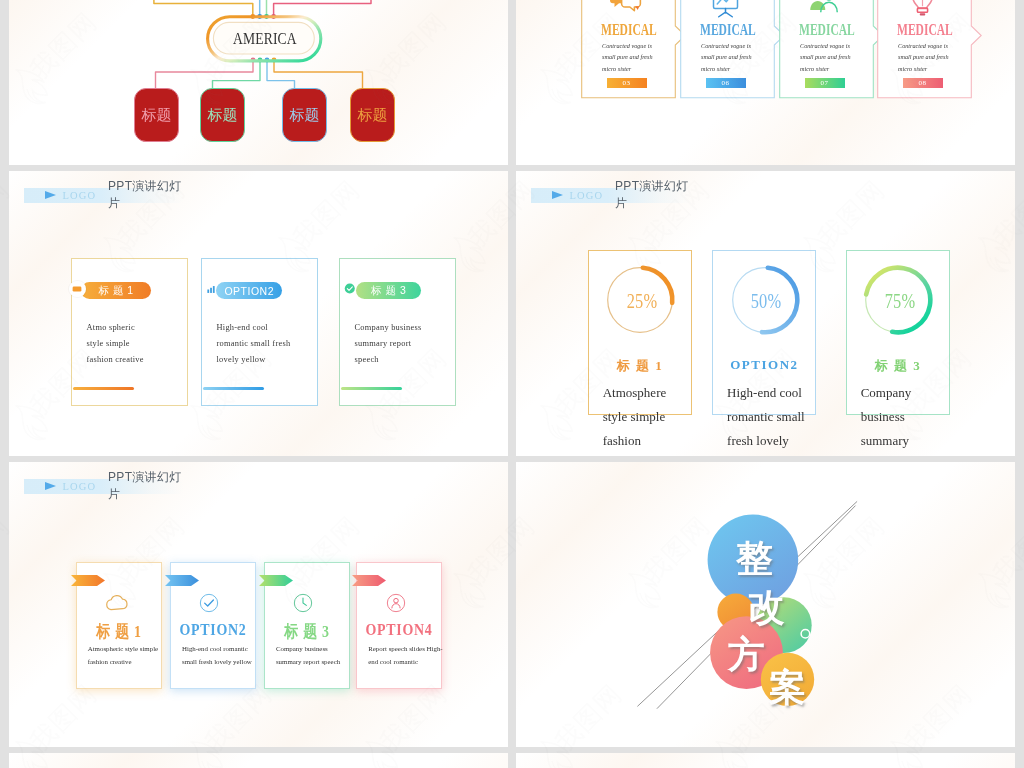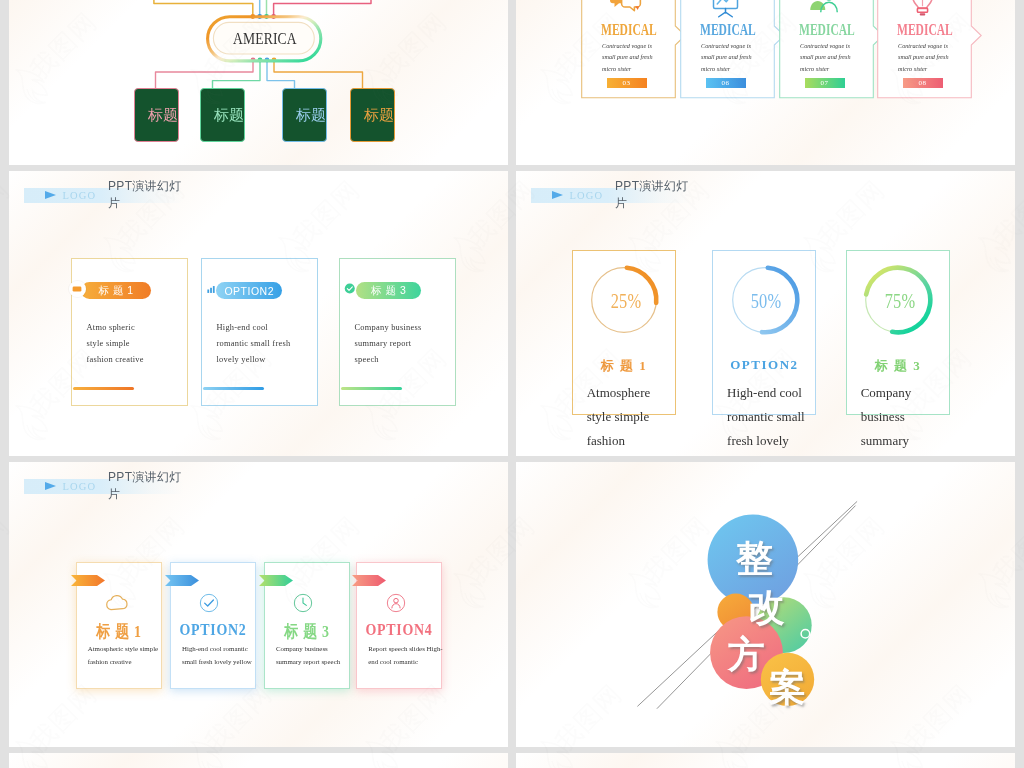--- a/index.html
+++ b/index.html
@@ -31,22 +31,22 @@
   .logobar .lg{margin-left:6.5px;font-family:"Liberation Serif",serif;font-size:10.5px;
      letter-spacing:1.1px;color:#a9d6ee;}
   .logobar .cn{margin-left:12px;font-size:12px;color:#56606a;letter-spacing:.3px;}
 
   
   .mm{position:absolute;inset:0;}
   .capsule-label{position:absolute;left:199.3px;top:136.8px;width:114px;height:45px;
      display:flex;align-items:center;justify-content:center;font-family:"Liberation Serif",serif;
      font-size:17px;letter-spacing:.2px;color:#333;white-space:nowrap;}
   .capscale{display:inline-block;transform:scaleX(.80);transform-origin:center center;}
-  .leafbox{position:absolute;width:43px;height:52px;border-radius:4px;background:#14532d;
-     display:flex;align-items:center;justify-content:flex-end;}
+  .leafbox{position:absolute;width:43px;height:52px;border-radius:12px;background:#b91c1c;
+     display:flex;align-items:center;justify-content:center;}
   .leafbox span{font-size:15px;letter-spacing:0;}
   .lb1{left:125px;top:208px;border:1.3px solid #e07f93;}
   .lb1 span{color:#f0a0ae;}
   .lb2{left:191px;top:208px;border:1.3px solid #5fd49b;}
   .lb2 span{color:#9ae5bf;}
   .lb3{left:273px;top:208px;border:1.3px solid #72bce8;}
   .lb3 span{color:#9bcfef;}
   .lb4{left:341px;top:208px;border:1.3px solid #e59a35;}
   .lb4 span{color:#eda240;}
 
@@ -101,21 +101,21 @@
   .dbox{position:absolute;inset:0;background:#fff;}
   .donut{position:absolute;left:16.3px;top:13.8px;}
   .dpct{position:absolute;left:18px;top:15.5px;width:72px;height:72px;
      display:flex;align-items:center;justify-content:center;
      font-family:"Liberation Serif",serif;font-size:20.5px;letter-spacing:.2px;
      transform:scaleX(.80);transform-origin:center center;}
   .dttl{position:absolute;left:0;top:107px;width:100%;text-align:center;
      font-family:"Liberation Serif",serif;font-size:13px;letter-spacing:1.5px;font-weight:bold;}
   .dtxt{position:absolute;left:14.7px;top:130.5px;width:78px;text-align:left;
      font-family:"Liberation Serif",serif;font-size:13px;color:#343434;line-height:1.85;}
-  .d1{left:56px;} .d2{left:196.4px;} .d3{left:330px;}
+  .d1{left:72px;} .d2{left:196.4px;} .d3{left:330px;}
   .d1 .dbox{border:1.1px solid #ecc274;} .d1 .dpct{color:#f1b058;} .d1 .dttl{color:#ef9a3f;}
   .d2 .dbox{border:1.1px solid #b3d9f2;} .d2 .dpct{color:#7bbced;} .d2 .dttl{color:#4aa3e2;}
   .d3 .dbox{border:1.1px solid #a6e3c6;} .d3 .dpct{color:#8cd785;} .d3 .dttl{color:#82d274;}
 
   
   .acard{position:absolute;top:100px;width:86px;height:127px;}
   .abox{position:absolute;inset:0;background:#fff;}
   .aarrow{position:absolute;left:-4.5px;top:13.2px;}
   .aicon{position:absolute;left:29.5px;top:30.5px;}
   .attl{position:absolute;left:0;top:58px;width:100%;text-align:center;white-space:nowrap;

